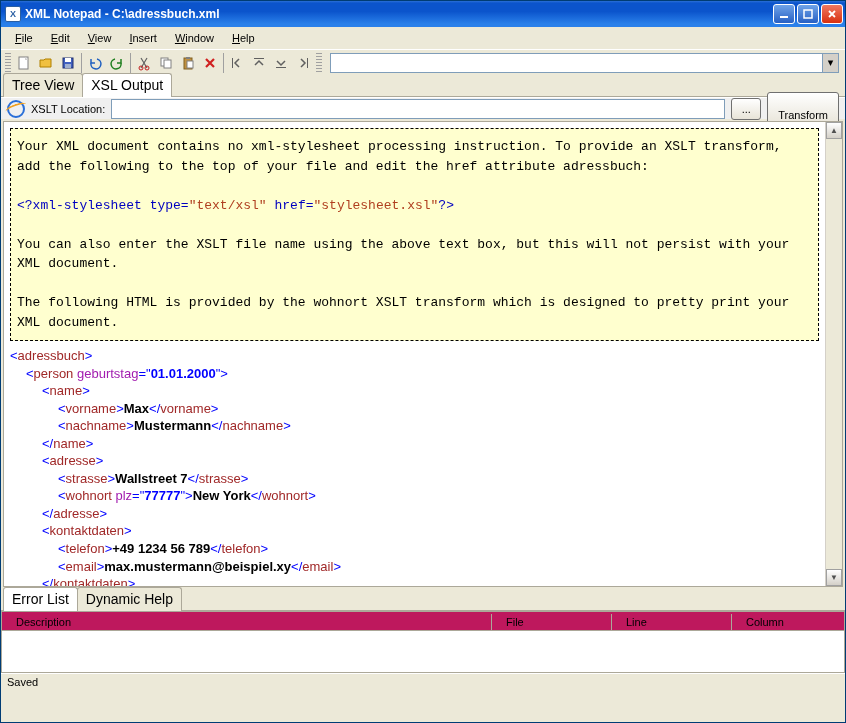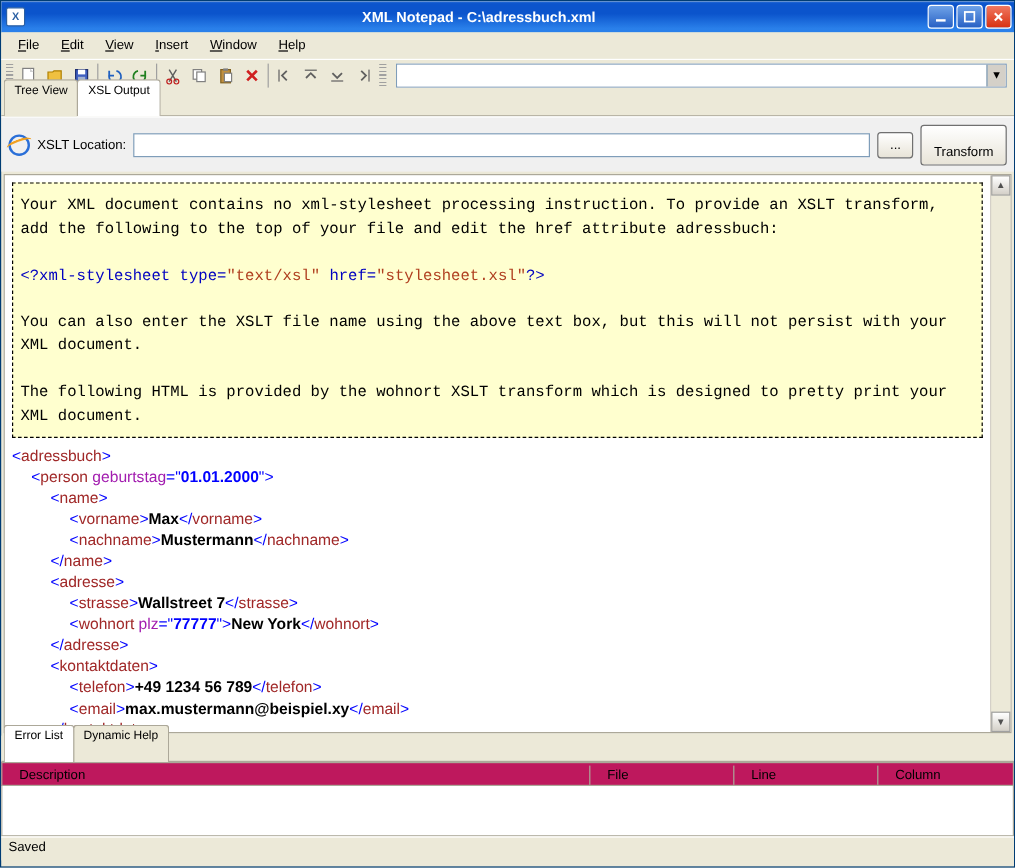--- a/index.html
+++ b/index.html
@@ -26,21 +26,21 @@
     width: 16px; height: 16px;
     background: #fff;
     border: 1px solid #2a5fa3;
     font-size: 9px;
     color: #2a5fa3;
     font-weight: bold;
     display: flex; align-items: center; justify-content: center;
     margin-right: 4px;
     border-radius: 2px;
   }
-  .title-text { font-size: 12px; font-weight: bold; flex: 1; text-align: center; }
+  .title-text { font-size: 12px; font-weight: bold; flex: 1; }
   .win-btns { display: flex; gap: 2px; }
   .win-btn {
     width: 22px; height: 20px;
     border: 1px solid #fff;
     border-radius: 3px;
     display: flex; align-items: center; justify-content: center;
     font-family: Arial;
     font-weight: bold;
     color: #fff;
     background: linear-gradient(to bottom,#6fa3e8,#2760c4);
@@ -98,35 +98,35 @@
   
   .tabbar {
     height: 22px;
     background:#ece9d8;
     display:flex;
     align-items:flex-end;
     padding:0 2px;
     border-bottom:1px solid #aca899;
   }
   .tab {
-    padding:3px 8px 16px;
-    font-size:10px;
+    padding:3px 8px 4px;
+    font-size:14px;
     background:#ece9d8;
     border:1px solid #aca899;
     border-bottom:none;
     border-radius:3px 3px 0 0;
     margin-right:-1px;
     position:relative;
     top:1px;
   }
   .tab.active { background:#fff; z-index:2; }
 
   
   .xslt-bar {
-    height: 46px;
+    height: 22px;
     background:#f0f0f0;
     border-top:1px solid #fff;
     display:flex;
     align-items:center;
     padding:4px 6px;
     gap:6px;
   }
   .ie-icon {
     width:18px;height:18px;
     position:relative;

